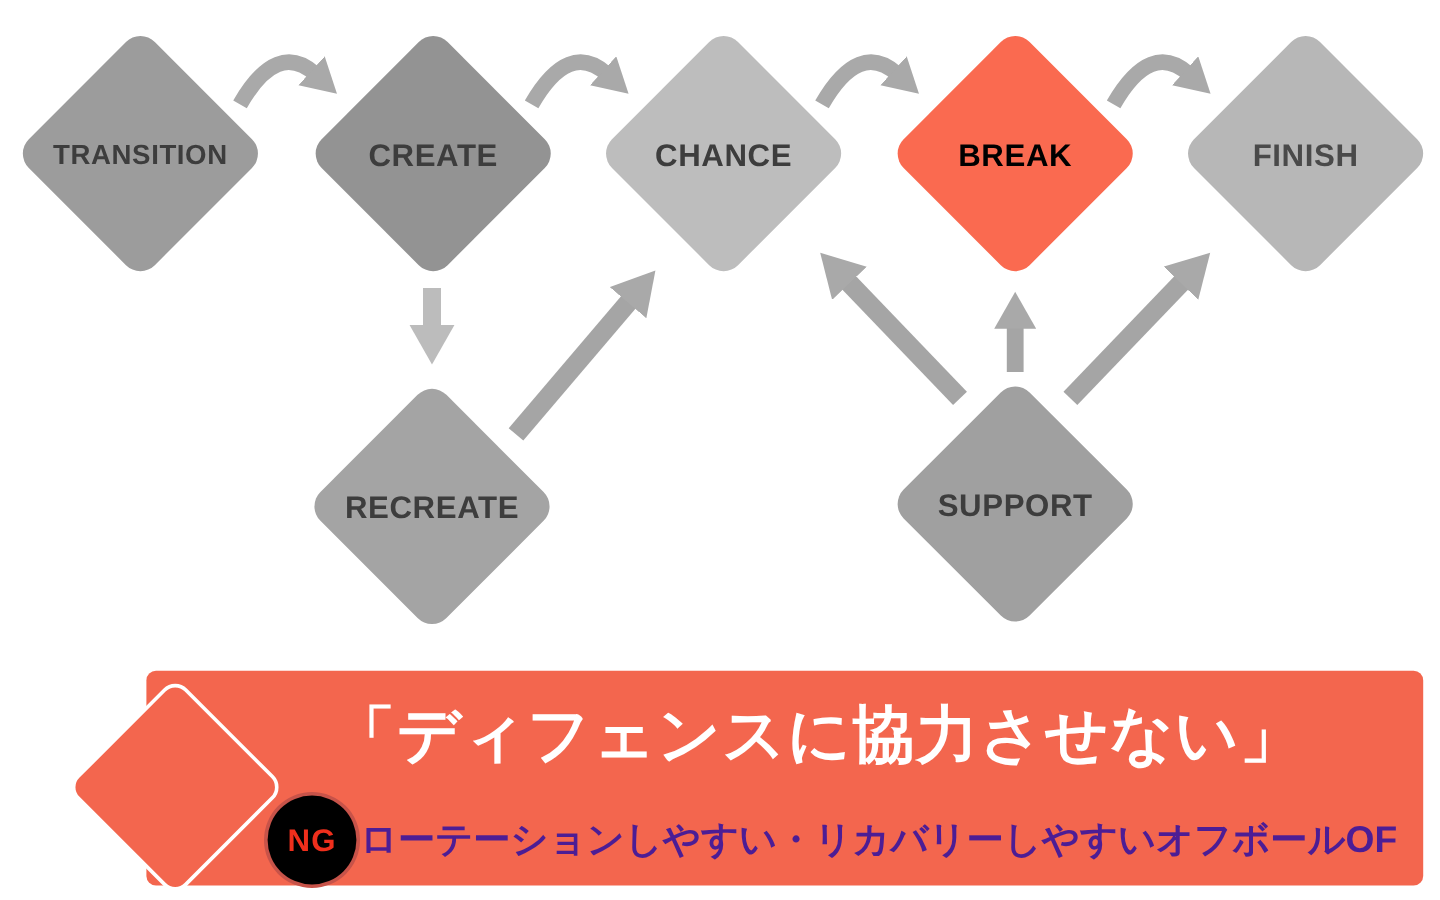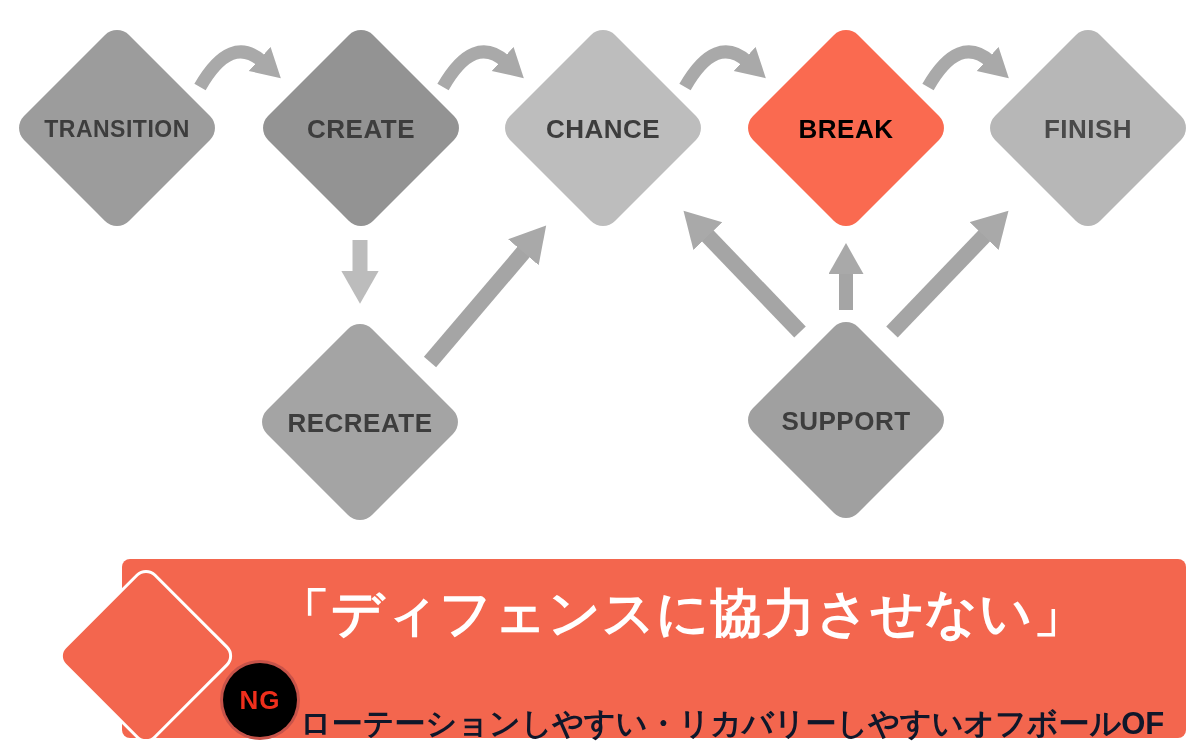--- a/index.html
+++ b/index.html
@@ -35,22 +35,22 @@
   .ng-circle{
     position:absolute;left:101px;top:104px;width:74px;height:74px;
     background:#000000;border-radius:50%;
     box-shadow:0 0 0 3px #c75349;
     display:flex;align-items:center;justify-content:center;
   }
   .ng-circle span{
     color:#ef2f1c;font-weight:700;font-size:26px;letter-spacing:1px;
   }
   .subline{
-    position:absolute;left:178px;top:120px;color:#0f172a;font-weight:700;
-    font-size:31px;letter-spacing:0;white-space:nowrap;margin-top:24px;
+    position:absolute;left:178px;top:120px;color:#4c1d95;font-weight:700;
+    font-size:31px;letter-spacing:0;white-space:nowrap;
   }
 </style>
 </head>
 <body>
 
 <div class="stage">
 
   <svg class="diagram-svg" width="1200" height="545" viewBox="0 0 1200 545">
     <defs>
       <marker id="ah" markerUnits="strokeWidth" markerWidth="2.4" markerHeight="2.6" refX="0.35" refY="1.25" orient="auto">

